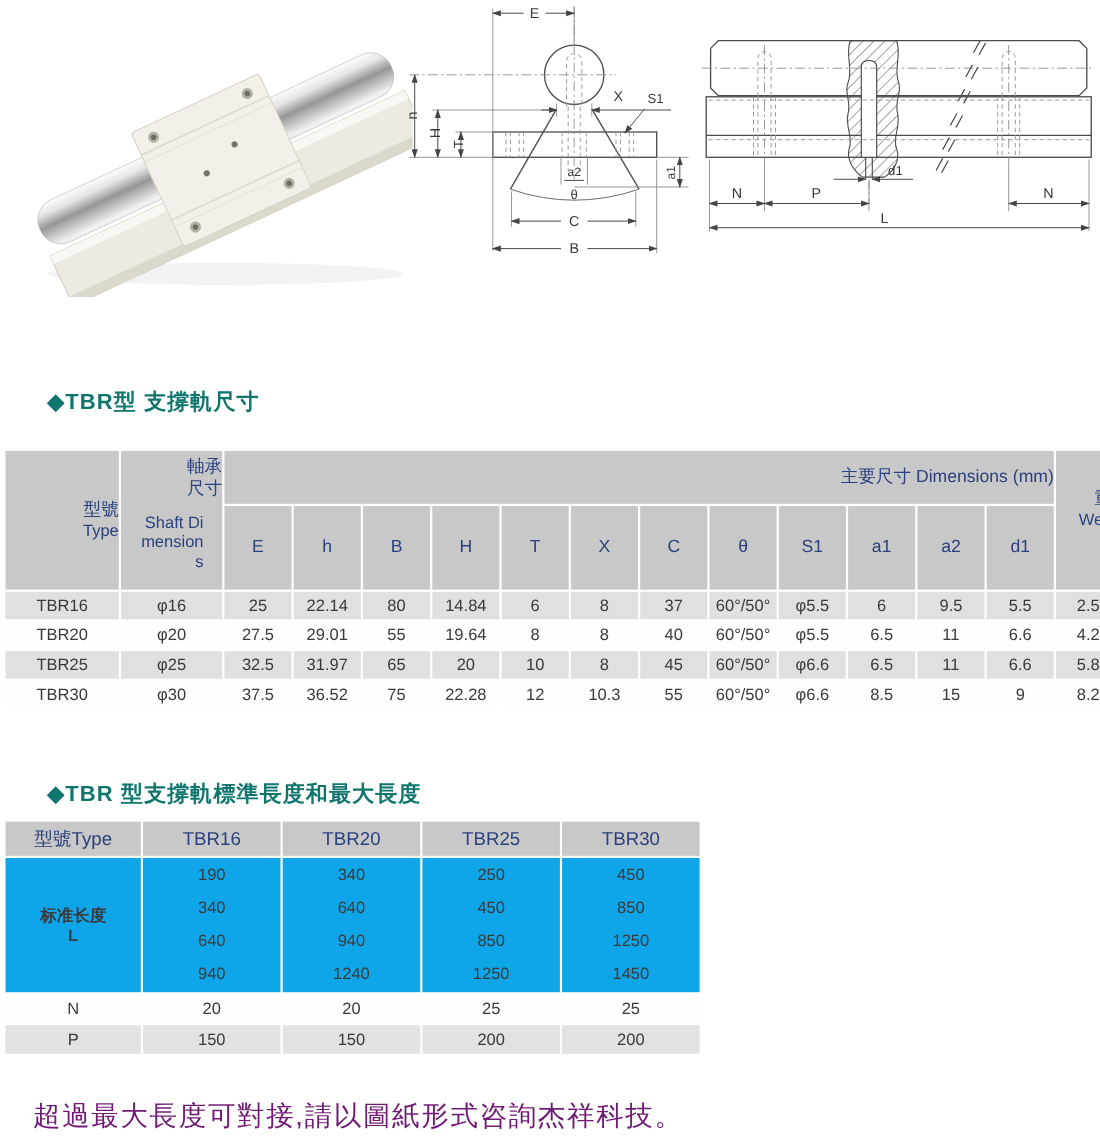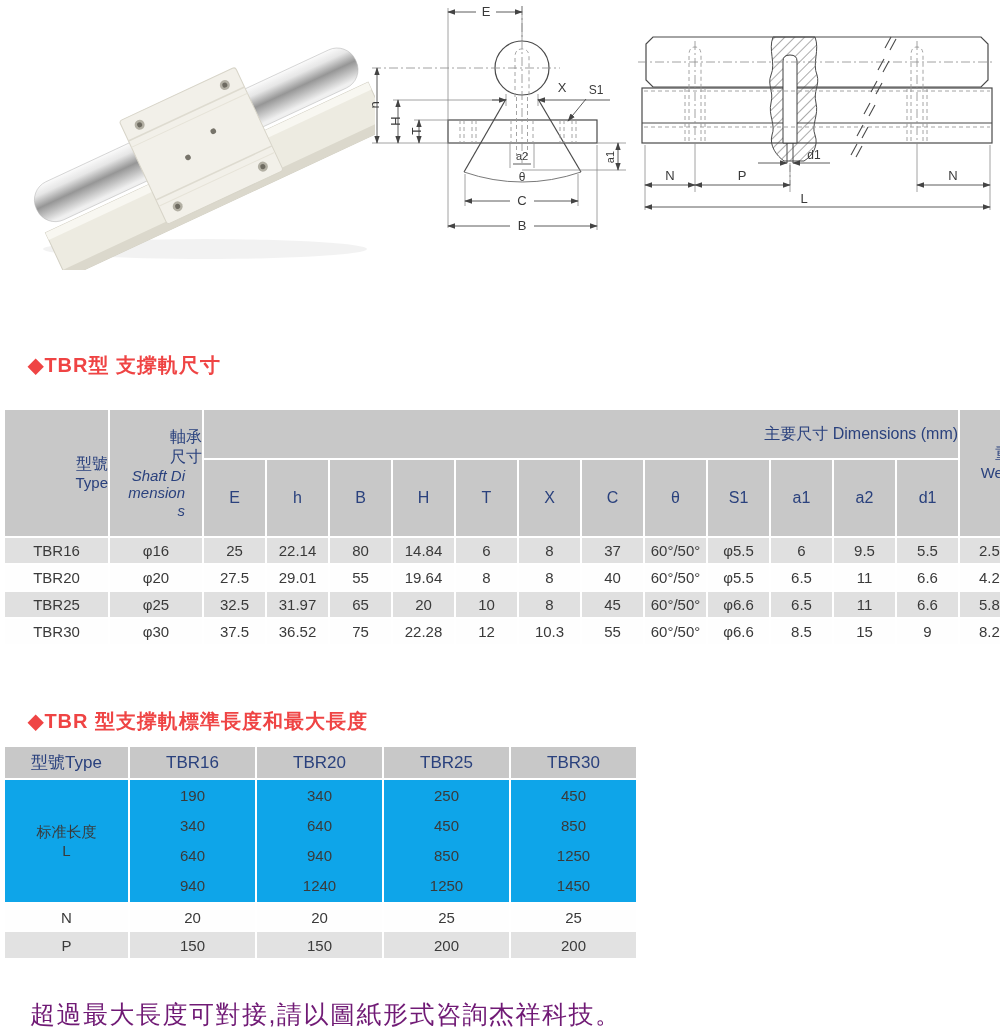--- a/index.html
+++ b/index.html
@@ -4,49 +4,49 @@
 <style>
   html,body{margin:0;padding:0;}
   body{
     width:1000px;height:1034px;position:relative;background:#ffffff;
     font-family:"Liberation Sans",sans-serif;color:#333;
     overflow:hidden;
   }
   svg text{font-family:"Liberation Sans",sans-serif;fill:#3a3a3a;}
   .fig{position:absolute;}
   .sec-title{
-    position:absolute;left:28px;font-size:20px;font-weight:bold;color:#ef4444;
+    position:absolute;left:43px;font-size:20px;font-weight:bold;color:#0f766e;
     letter-spacing:1px;white-space:nowrap;
   }
   #title1{top:352px;}
   #title2{top:708px;}
   
   #t1{
     position:absolute;left:3px;top:408px;width:994px;
     border-collapse:separate;border-spacing:2px;table-layout:fixed;
   }
   #t1 td{text-align:center;vertical-align:middle;padding:0;}
   #t1 .hc{background:#c8c8c8;color:#2a417d;font-size:16px;line-height:1.25;}
   #t1 .hc .en{font-size:15px;}
-  #t1 .hc .brk{font-size:15px;width:58px;margin:0 auto;word-break:break-all;line-height:1.15;font-style:italic;}
+  #t1 .hc .brk{font-size:15px;width:58px;margin:12px auto;word-break:break-all;line-height:1.15;}
   #t1 tr.hrowA td{height:48px;text-align:right;}
   #t1 tr.hrowB td{height:76px;}
   #t1 tr.dr td{font-size:15px;color:#3a3a3a;height:25px;}
   #t1 tr.odd td{background:#e0e0e0;}
   #t1 tr.even td{background:#fefefe;}
   
   #t2{
     position:absolute;left:3px;top:745px;width:623px;
     border-collapse:separate;border-spacing:2px;table-layout:fixed;
   }
   #t2 td{text-align:center;vertical-align:middle;padding:0;font-size:15px;color:#3a3a3a;}
   #t2 tr.h2 td{background:#c8c8c8;color:#2a417d;font-size:17px;height:31px;}
   #t2 tr.std td{background:#0ea5e9;}
   #t2 tr.std td .ln{line-height:30px;height:30px;}
-  #t2 tr.std td.lbl{font-size:15px;}
+  #t2 tr.std td.lbl{font-size:15px;font-weight:bold;}
   #t2 tr.w td{background:#fefefe;height:26px;}
   #t2 tr.g td{background:#e2e2e2;height:26px;}
   #t2 tr.mx td{height:30px;}
   #footer-note{
     position:absolute;left:30px;top:998px;font-size:25px;color:#701a75;
     letter-spacing:1.5px;white-space:nowrap;
   }
 </style>
 </head>
 <body>

